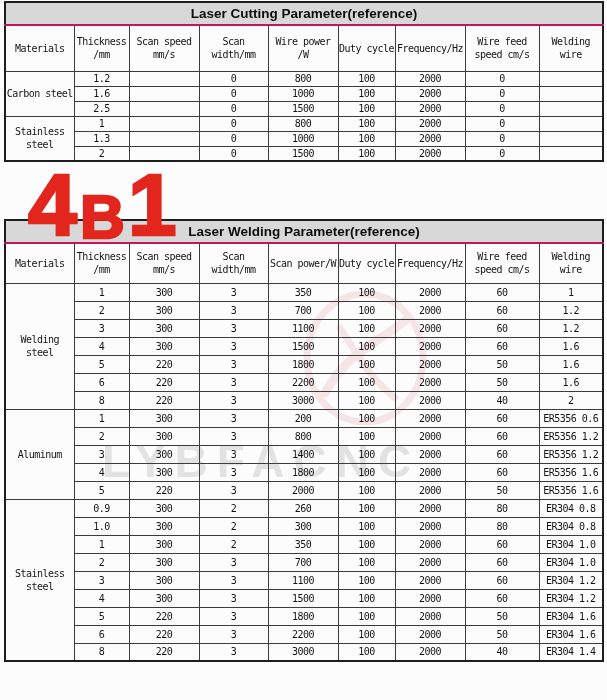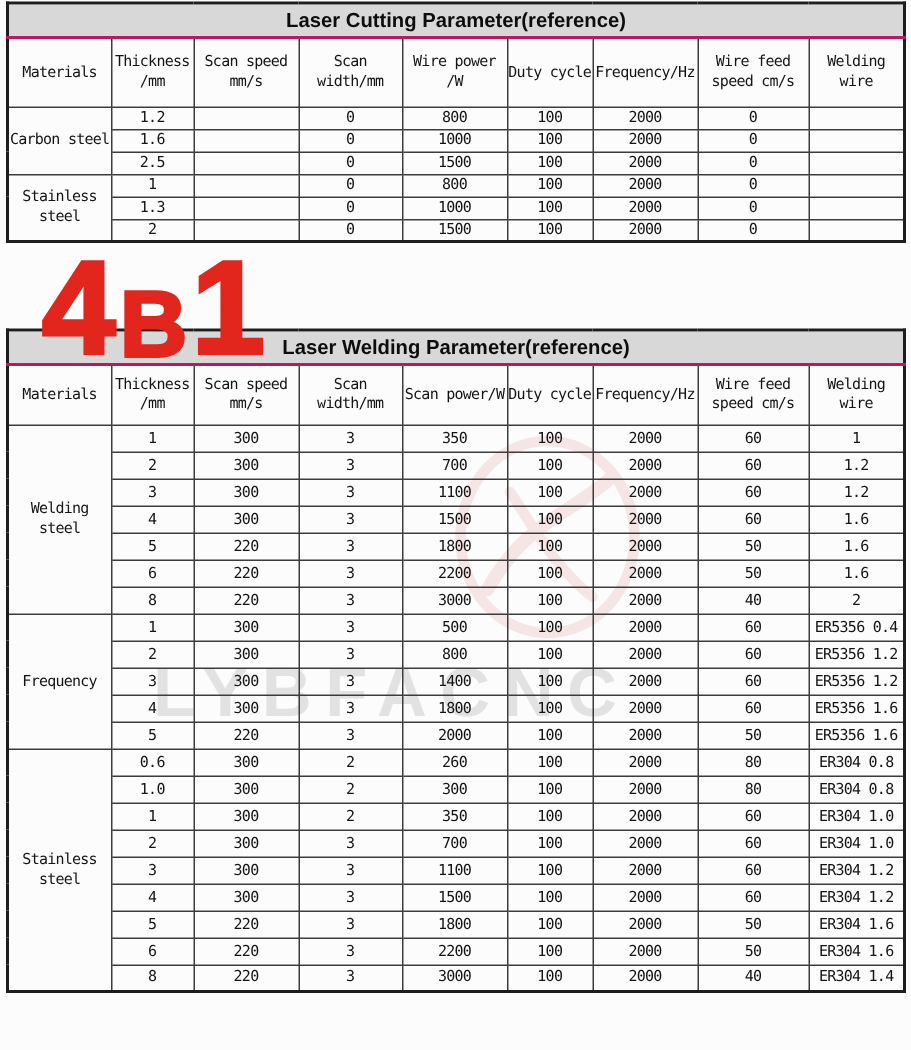--- a/index.html
+++ b/index.html
@@ -290,29 +290,29 @@
           <td>8</td>
           <td>220</td>
           <td>3</td>
           <td>3000</td>
           <td>100</td>
           <td>2000</td>
           <td>40</td>
           <td>2</td>
         </tr>
         <tr>
-          <td rowspan="5">Frequency</td>
+          <td rowspan="5">Aluminum</td>
           <td>1</td>
           <td>300</td>
           <td>3</td>
-          <td>500</td>
-          <td>100</td>
-          <td>2000</td>
-          <td>60</td>
-          <td>ER5356 0.4</td>
+          <td>200</td>
+          <td>100</td>
+          <td>2000</td>
+          <td>60</td>
+          <td>ER5356 0.6</td>
         </tr>
         <tr>
           <td>2</td>
           <td>300</td>
           <td>3</td>
           <td>800</td>
           <td>100</td>
           <td>2000</td>
           <td>60</td>
           <td>ER5356 1.2</td>
@@ -343,21 +343,21 @@
           <td>3</td>
           <td>2000</td>
           <td>100</td>
           <td>2000</td>
           <td>50</td>
           <td>ER5356 1.6</td>
         </tr>
         <tr>
           <td rowspan="9">Stainless
 steel</td>
-          <td>0.6</td>
+          <td>0.9</td>
           <td>300</td>
           <td>2</td>
           <td>260</td>
           <td>100</td>
           <td>2000</td>
           <td>80</td>
           <td>ER304 0.8</td>
         </tr>
         <tr>
           <td>1.0</td>

